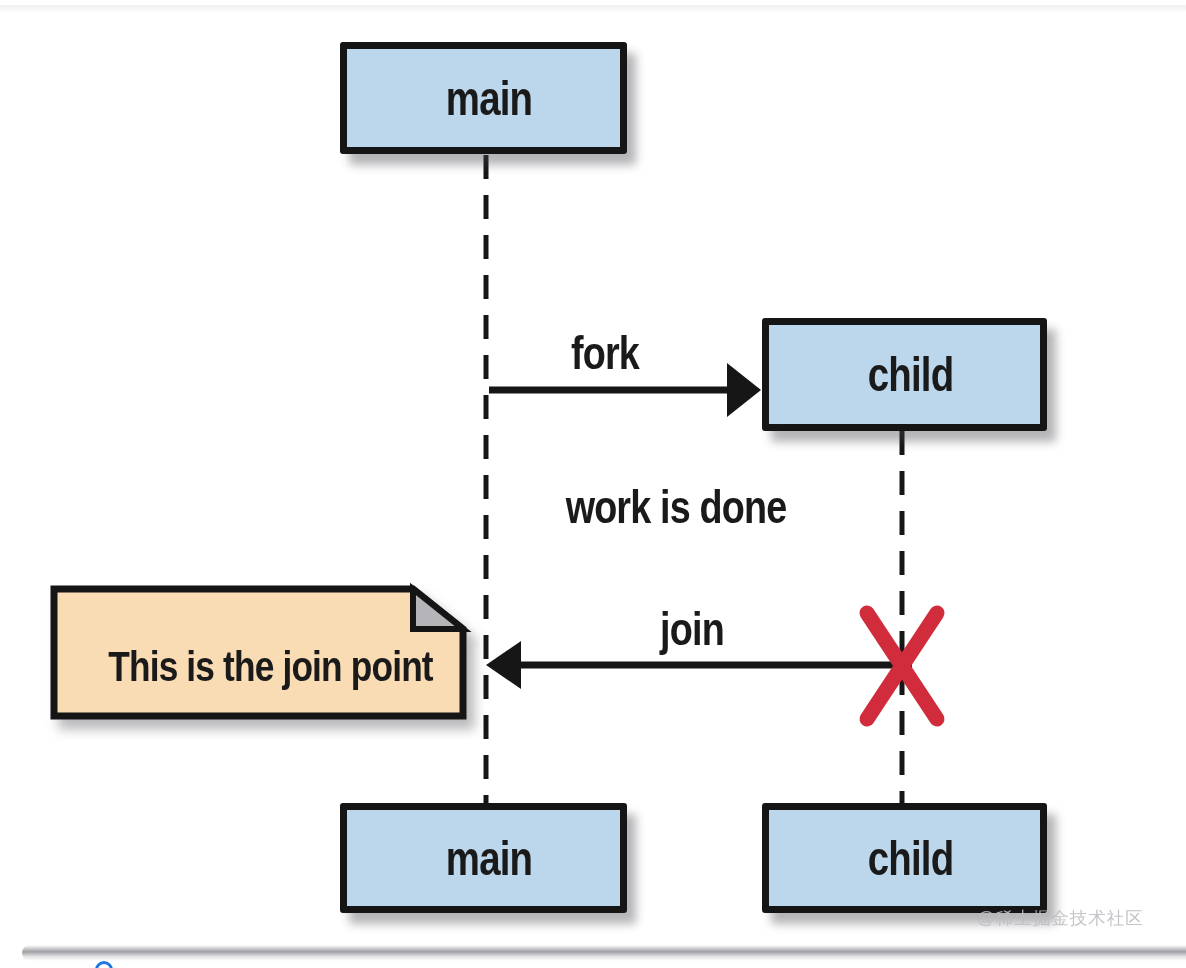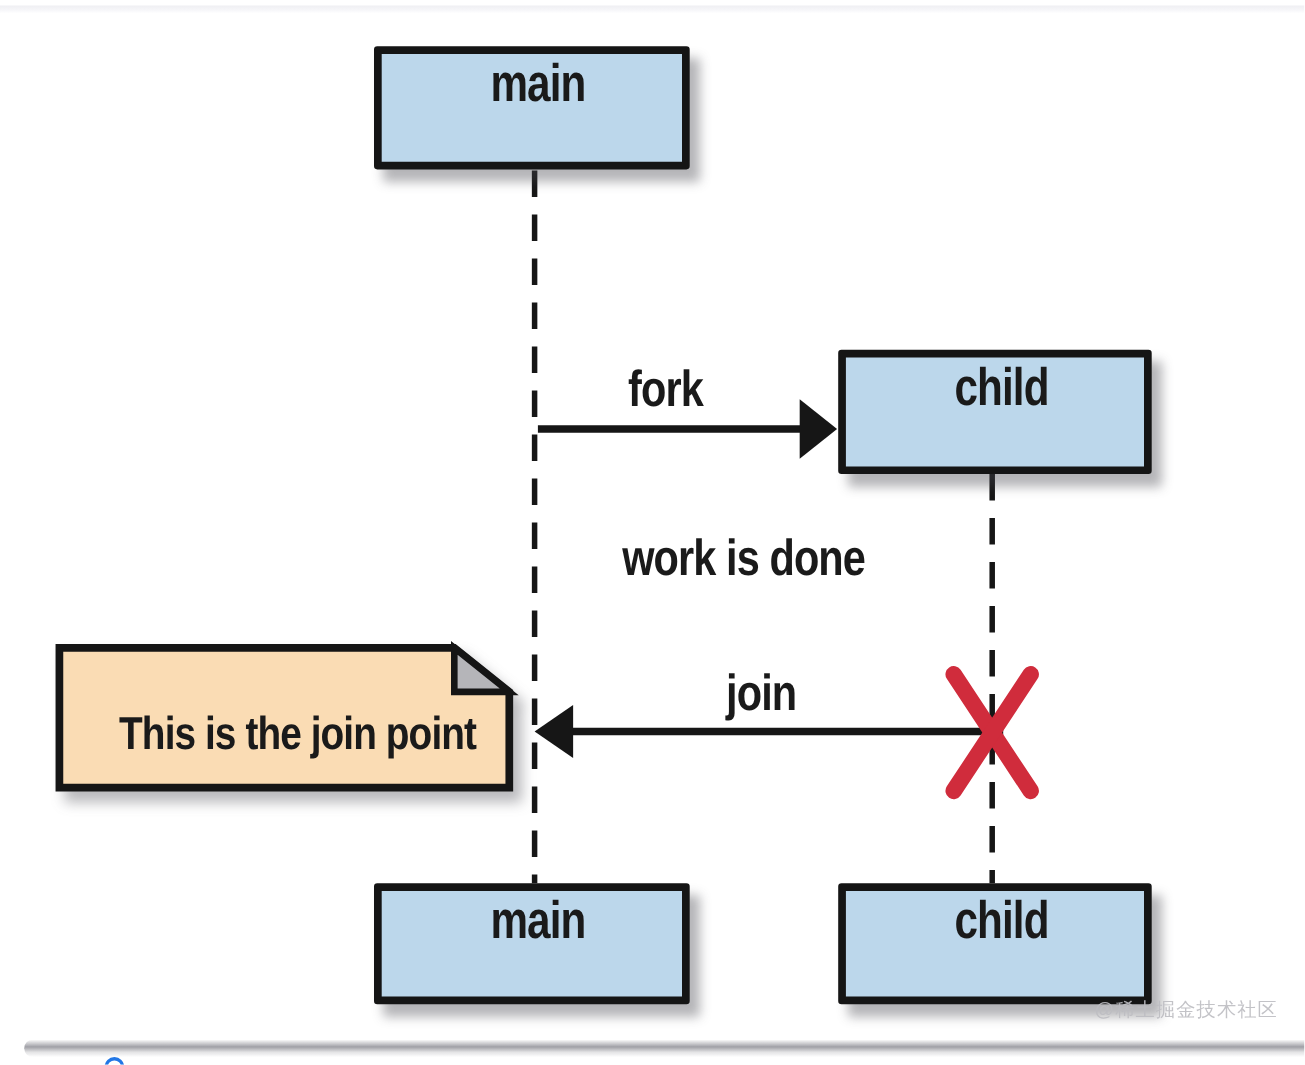--- a/index.html
+++ b/index.html
@@ -26,21 +26,21 @@
     opacity:.9;
   }
   
   .actor-box{
     position:absolute;
     box-sizing:border-box;
     background:var(--actor-fill);
     border:7px solid var(--actor-border);
     border-radius:3px;
     box-shadow:9px 11px 10px rgba(70,70,78,.40);
-    display:flex;justify-content:center;padding-left:12px;
+    display:flex;align-items:center;justify-content:center;padding-left:12px;
   }
   .actor-label{
     font-size:48px;font-weight:700;color:#1a1a1a;
     transform:scaleX(.80);transform-origin:center;
     letter-spacing:-1px;white-space:nowrap;
   }
   #box-top-main{left:340px;top:42px;width:287px;height:112px;}
   #box-top-child{left:762px;top:318px;width:285px;height:113px;}
   #box-bottom-main{left:340px;top:803px;width:287px;height:110px;}
   #box-bottom-child{left:762px;top:803px;width:285px;height:110px;}
@@ -74,21 +74,21 @@
     display:flex;align-items:center;justify-content:center;
     font-size:42px;font-weight:700;color:#1a1a1a;
     transform:scaleX(.84);transform-origin:center;
     letter-spacing:-1px;white-space:nowrap;
   }
 
   
   #watermark{
     position:absolute;left:977px;top:906px;
     font-size:17.5px;letter-spacing:1px;
-    color:var(--watermark-gray);opacity:.9;white-space:nowrap;margin-left:18px;
+    color:var(--watermark-gray);opacity:.9;white-space:nowrap;
   }
 
   
   #bottom-band{
     position:absolute;left:22px;top:945px;width:1164px;height:16px;
     background:linear-gradient(180deg,rgba(255,255,255,0) 0%,rgba(128,128,136,.75) 42%,rgba(128,128,136,.22) 72%,rgba(255,255,255,0) 100%);
     border-radius:8px 0 0 8px;
     filter:blur(.5px);
   }
   #link-bullet{

